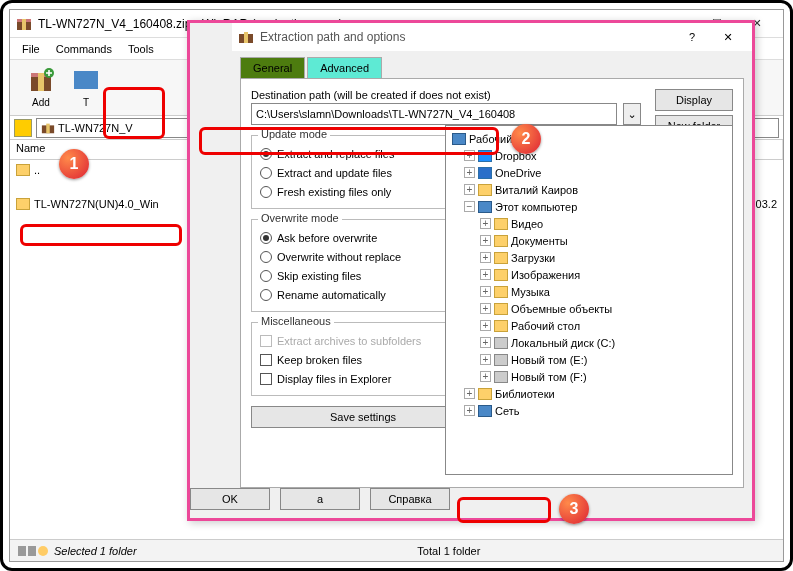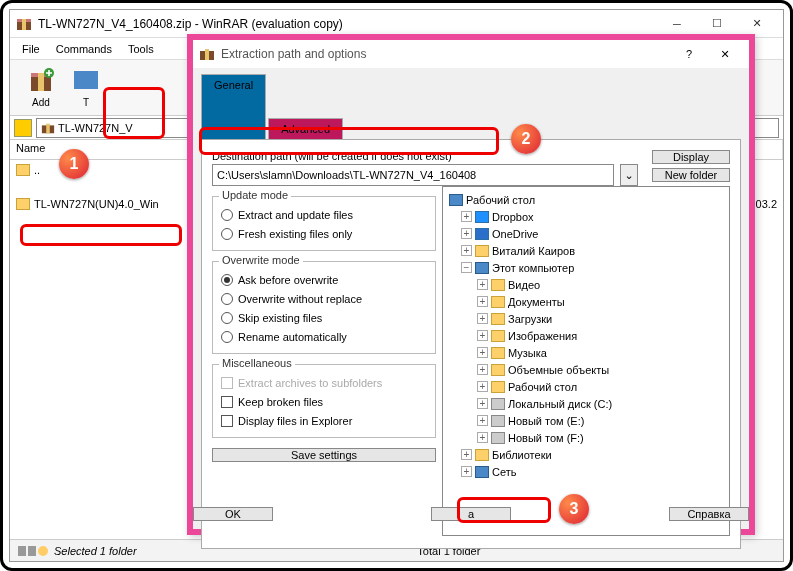--- a/index.html
+++ b/index.html
@@ -23,51 +23,51 @@
 .list-header div { padding: 2px 6px; border-right: 1px solid #ddd; }
 .col-name { width: 640px; } .col-mod { flex: 1; }
 .file-list { position: relative; height: 360px; }
 .folder-row { display: flex; align-items: center; height: 20px; padding: 0 6px; }
 .folder-icon { width: 14px; height: 12px; background: #fdd06a; border: 1px solid #c9a23a; margin-right: 4px; }
 .statusbar { position: absolute; bottom: 0; left: 0; right: 0; height: 22px; border-top: 1px solid #ccc; display: flex; align-items: center; padding: 0 8px; background: #f3f3f3; }
 .statusbar .sp { width: 48%; font-style: italic; }
 .statusbar .sp2 { flex: 1; }
 
 
-.dialog { position: absolute; top: 31px; left: 184px; width: 568px; height: 501px; background: #f0f0f0; border: 6px solid #ec4899; box-shadow: 2px 2px 8px rgba(0,0,0,.2); z-index: 10; }
+.dialog { position: absolute; top: 17px; left: 184px; width: 568px; height: 501px; background: #f0f0f0; border: 3px solid #ec4899; box-shadow: 2px 2px 8px rgba(0,0,0,.2); z-index: 10; padding-left: 42px; }
 .dlg-title { height: 28px; display: flex; align-items: center; padding: 0 6px; background: #fff; }
 .dlg-title .icon-slot { width: 16px; height: 16px; margin-right: 6px; }
 .dlg-title-text { flex: 1; font-size: 12px; color: #555; }
 .tabs { display: flex; padding: 6px 8px 0 8px; }
-.tab { padding: 4px 12px; border: 1px solid #aaa; border-bottom: none; background: #0369a1; margin-right: 2px; }
-.tab.inactive { background: #be185d; margin-top: 44px; }
+.tab { padding: 4px 12px; border: 1px solid #aaa; border-bottom: none; background: #4d7c0f; margin-right: 2px; }
+.tab.inactive { background: #5eead4; }
 .tab-body { margin: 0 8px 8px 8px; border: 1px solid #aaa; background: #fff; padding: 10px; height: 410px; position: relative; }
 .dest-label { margin-bottom: 2px; }
 .path-row { display: flex; gap: 6px; align-items: center; }
 .path-input { flex: 1; height: 22px; border: 1px solid #888; padding: 0 4px; display: flex; align-items: center; background: #fff; position: relative; }
 .path-dd { width: 18px; height: 22px; border: 1px solid #888; display: flex; align-items: center; justify-content: center; background: #eee; }
 .side-btns { position: absolute; top: 10px; right: 10px; display: flex; flex-direction: column; gap: 4px; }
-.btn { height: 14px; min-width: 78px; border: 1px solid #888; background: #e6e6e6; display: flex; align-items: center; justify-content: center; padding: 0 8px; }
+.btn { height: 22px; min-width: 78px; border: 1px solid #888; background: #e6e6e6; display: flex; align-items: center; justify-content: center; padding: 0 8px; }
 .groupbox { border: 1px solid #bbb; margin-top: 10px; padding: 8px 8px 6px 8px; position: relative; width: 224px; }
 .groupbox .legend { position: absolute; top: -8px; left: 6px; background: #fff; padding: 0 3px; color: #333; }
 .radio-row, .check-row { display: flex; align-items: center; gap: 5px; height: 18px; margin: 1px 0; }
 .radio { width: 12px; height: 12px; border: 1px solid #555; border-radius: 50%; display: flex; align-items: center; justify-content: center; }
 .radio.checked::after { content: ""; width: 6px; height: 6px; background: #333; border-radius: 50%; }
 .check { width: 12px; height: 12px; border: 1px solid #555; }
 .check.disabled { border-color: #bbb; }
 .lbl.disabled { color: #aaa; }
 .tree-panel { position: absolute; top: 46px; right: 10px; width: 288px; height: 350px; border: 1px solid #888; background: #fff; overflow: hidden; padding: 4px; }
 .tree-row { display: flex; align-items: center; height: 17px; gap: 3px; }
 .tw { display: inline-block; text-align: center; width: 11px; color: #666; border: 1px solid #aaa; height: 11px; line-height: 9px; font-size: 10px; }
 .ticn { width: 14px; height: 12px; background: #5aa7e0; border: 1px solid #2b6fa8; }
 .ticn.folder { background: #fdd06a; border-color: #c9a23a; }
 .ticn.drive { background: #ccc; border-color: #888; }
 .ticn.monitor { background: #4a88c7; border-color: #2a5a8a; }
 .savebtn { margin-top: 10px; width: 224px; }
-.dlg-buttons { position: absolute; bottom: 8px; left: 0; right: 0; display: flex; justify-content: space-between; gap: 16px; }
+.dlg-buttons { position: absolute; bottom: 8px; left: 0; right: 0; display: flex; justify-content: flex-start; gap: 10px; }
 .dlg-buttons .btn { min-width: 80px; }
 
 
 .callout { position: absolute; border: 3px solid #e00; border-radius: 6px; z-index: 20; pointer-events: none; }
 .num-badge { position: absolute; width: 30px; height: 30px; border-radius: 50%; background: radial-gradient(circle at 30% 30%, #ff8a4a, #d23); color: #fff; font-weight: bold; font-size: 16px; display: flex; align-items: center; justify-content: center; z-index: 21; box-shadow: 0 1px 3px rgba(0,0,0,.4); }
 </style>
 </head>
 <body>
 
 <div class="main-window">
@@ -164,20 +164,24 @@
       <div class="path-input">
           <span>C:\Users\slamn\Downloads\TL-WN727N_V4_160408</span>
         </div>
       <div class="path-dd">⌄</div>
       <div style="width:86px"></div>
     </div>
 
     <div class="groupbox">
       <div class="legend">Update mode</div>
       <div class="radio-row">
+          <div class="radio checked"></div>
+          <span class="lbl">Extract and replace files</span>
+        </div>
+      <div class="radio-row">
           <div class="radio"></div>
           <span class="lbl">Extract and update files</span>
         </div>
       <div class="radio-row">
           <div class="radio"></div>
           <span class="lbl">Fresh existing files only</span>
         </div>
     </div>
 
     <div class="groupbox">

